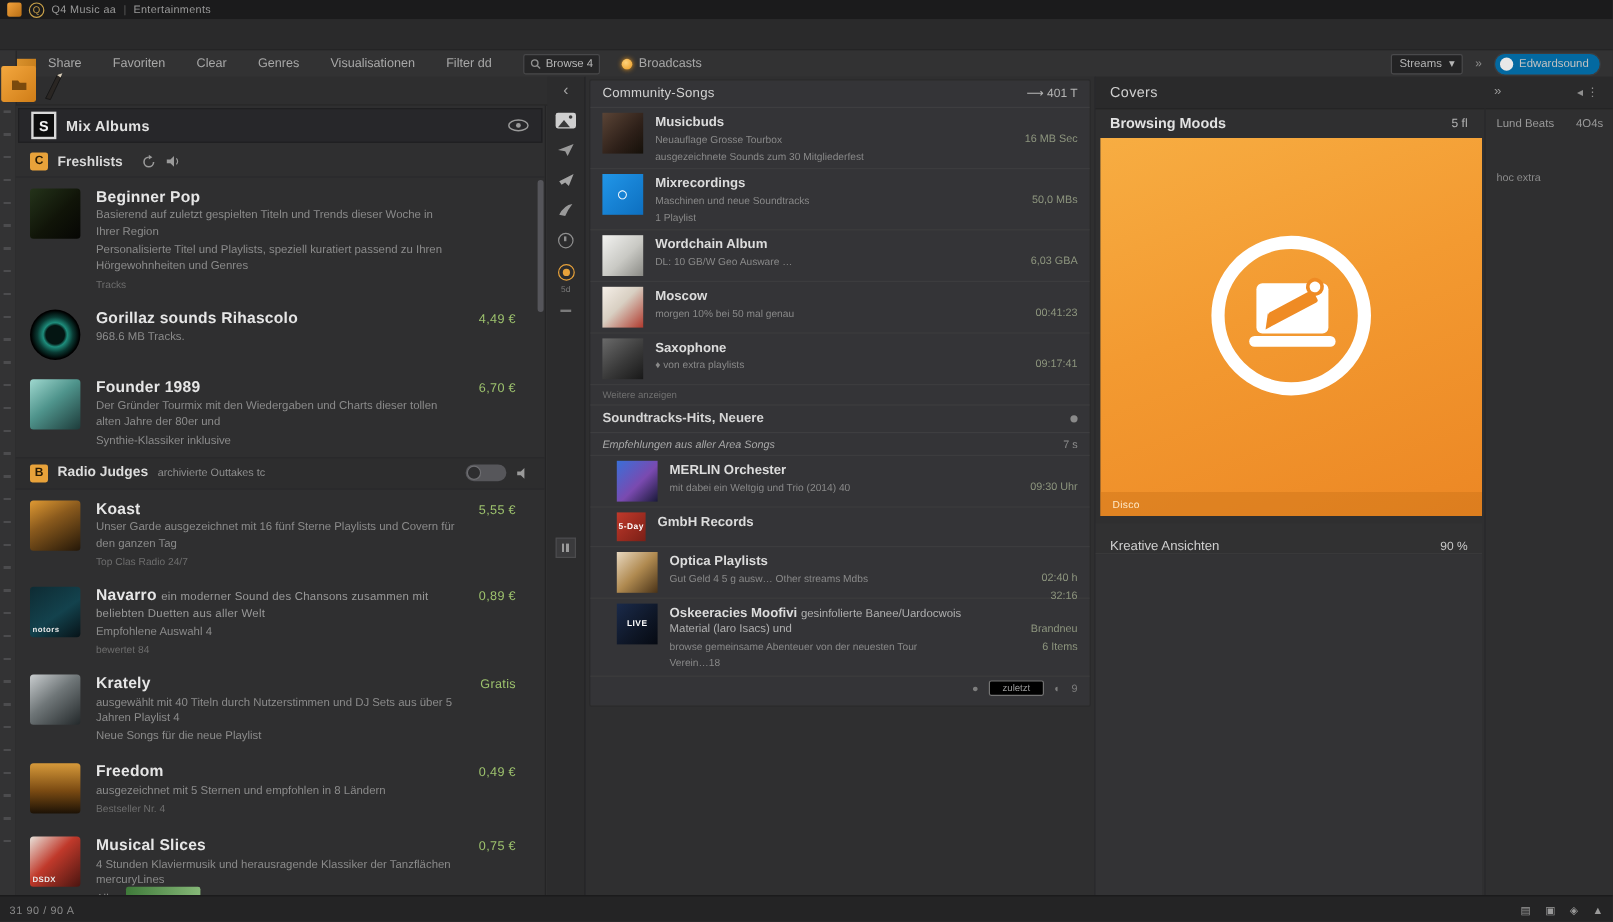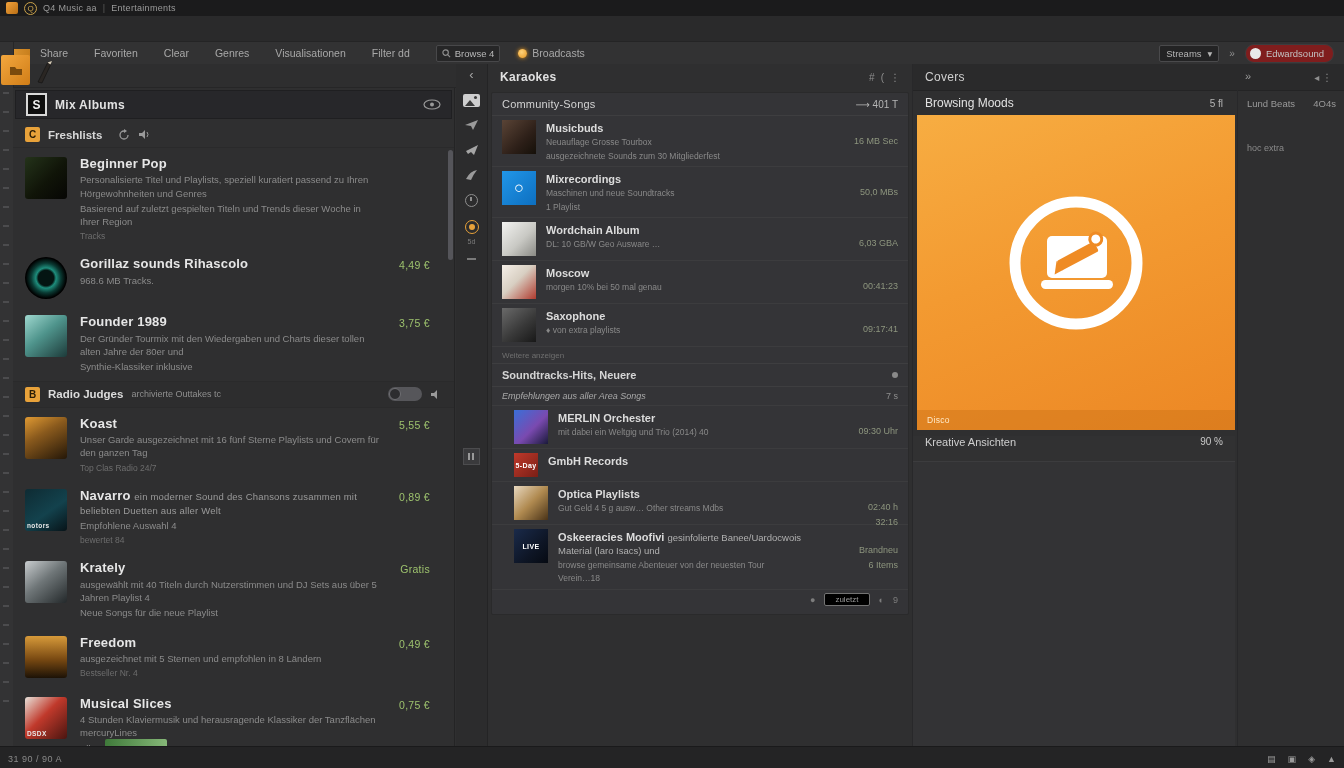--- a/index.html
+++ b/index.html
@@ -22,21 +22,21 @@
   
   #toolbar{left:0;top:42px;width:1344px;height:22px;background:#323233;display:flex;align-items:center;box-sizing:border-box}
   #tb-accent{width:30px;height:8px;background:linear-gradient(90deg,#e8a13a,#c87f1d);margin-right:10px;flex:none}
   .tblink{font-size:10.5px;color:#a8a8a8;margin-right:26px;white-space:nowrap}
   #searchbox{display:flex;align-items:center;background:#262627;border:1px solid #48484a;border-radius:2px;height:15px;padding:0 5px;margin-right:18px}
   #searchbox .sv{font-size:9.5px;color:#b9b9b9;margin-left:4px}
   #bulb{width:9px;height:9px;border-radius:50%;background:radial-gradient(circle at 40% 35%,#ffd27a,#e8971e);box-shadow:0 0 4px #e8971e;margin-right:5px}
   #tb-right{margin-left:auto;display:flex;align-items:center;gap:10px;padding-right:10px}
   #streams-btn{background:#232324;border:1px solid #4a4a4c;border-radius:2px;height:15px;display:flex;align-items:center;gap:6px;padding:0 6px;font-size:9.5px;color:#b5b5b5}
   #tb-right .gly{color:#8f8f8f;font-size:10px}
-  #user-pill{background:#7f1d1d;border:1px solid #3c3c3e;border-radius:9px;height:17px;display:flex;align-items:center;gap:5px;padding:0 9px 0 4px}
+  #user-pill{background:#0369a1;border:1px solid #3c3c3e;border-radius:9px;height:17px;display:flex;align-items:center;gap:5px;padding:0 9px 0 4px}
   #user-pill .av{width:11px;height:11px;border-radius:50%;background:#e8e8e8}
   #user-pill .un{font-size:9.5px;color:#c2c2c2}
 
   
   #tabrow{left:0;top:64px;width:458px;height:24px;background:#2e2e2f;display:flex;align-items:center;gap:22px;padding-left:62px;box-sizing:border-box;border-bottom:1px solid #262627}
   .tab{font-size:10.5px;color:#9f9f9f;white-space:nowrap}
   #orangesq{left:1px;top:55px;width:29px;height:30px;background:linear-gradient(135deg,#f3a73e,#d07d17);border-radius:2px;z-index:5;display:flex;align-items:center;justify-content:center}
   #pen{left:34px;top:58px;z-index:5}
 
   
@@ -133,34 +133,34 @@
   #mc-footer .pill{background:#000000;border:1px solid #737373;border-radius:2px;font-size:8px;color:#9a9a9a;padding:1px 10px}
 
   
   #rightpanel{left:913px;top:64px;width:431px;height:682px;background:#2f2f30;box-sizing:border-box}
   #r-header{height:26px;background:#2a2a2b;display:flex;align-items:center;padding:0 12px;border-bottom:1px solid #242425}
   #r-header .rt{font-size:12px;color:#d0d0d0;letter-spacing:.3px}
   #r-header .gly{color:#8f8f8f;font-size:10px}
   #r-header .spacer{flex:1}
   #r-narrowhead{position:absolute;left:332px;top:6px;color:#9a9a9a;font-size:11px}
   #r-sub{height:24px;display:flex;align-items:center;padding:0 12px;width:322px;box-sizing:border-box}
-  #r-sub .rt{font-size:12px;font-weight:normal;color:#e2e2e2}
+  #r-sub .rt{font-size:12px;font-weight:bold;color:#e2e2e2}
   #r-sub .spacer{flex:1}
   #r-sub .rv{font-size:10px;color:#b5b5b5}
   #r-side{position:absolute;left:324px;top:26px;width:107px;height:656px;border-left:1px solid #28282a;box-sizing:border-box;padding:8px 8px 0 9px}
   .rs-row{display:flex;align-items:flex-start;margin-bottom:4px}
   .rs-row .k{font-size:9.5px;color:#9a9a9a}
   .rs-row .spacer{flex:1}
   .rs-row .v{font-size:9.5px;color:#9a9a9a}
   .rs-note{font-size:9px;color:#8a8a8a;margin-top:34px}
   #art{position:absolute;left:4px;top:51px;width:318px;height:315px;background:linear-gradient(160deg,#f7ad42 0%,#f39a31 45%,#ec8724 100%)}
   #art .artbar{position:absolute;left:0;bottom:0;width:100%;height:20px;background:rgba(205,115,25,.45);display:flex;align-items:center;padding-left:10px;box-sizing:border-box}
   #art .artlabel{font-size:8.5px;color:#ffe9c8;letter-spacing:.3px}
   #art .ring{position:absolute;left:50%;top:47%;transform:translate(-50%,-50%)}
-  #r-below{position:absolute;left:0;top:372px;width:322px;height:26px;display:flex;align-items:flex-start;padding:0 12px;box-sizing:border-box;border-bottom:1px solid #3c3c3e;background:#313132}
+  #r-below{position:absolute;left:0;top:372px;width:322px;height:26px;display:flex;align-items:flex-end;padding:0 12px;box-sizing:border-box;border-bottom:1px solid #3c3c3e;background:#313132}
   #r-below .bt{font-size:11px;color:#cfcfcf}
   #r-below .spacer{flex:1}
   #r-below .bv{font-size:10px;color:#c9c9c9}
   #r-rest{position:absolute;left:0;top:398px;width:322px;height:284px;background:#333335}
 
   
   #statusbar{left:0;top:746px;width:1344px;height:22px;background:#242425;border-top:1px solid #1a1a1b;display:flex;align-items:center;padding:12px 8px;box-sizing:border-box}
   #statusbar .sl{font-size:9px;color:#8a8a8a;letter-spacing:.5px}
   #statusbar .spacer{flex:1}
   #statusbar .sico{color:#9a9a9a;font-size:9px;margin-left:12px}
@@ -270,22 +270,22 @@
 
   <div id="list-a">
 
   <div class="litem">
         <div class="thumb" style="background: linear-gradient(135deg, rgb(36, 51, 26) 0%, rgb(16, 20, 8) 55%, rgb(6, 6, 4) 100%);">
           
         </div>
         <div class="lbody">
           <div class="ltitle"><span>Beginner Pop</span>
             <span class="trest"></span></div>
+          <div class="ldesc">Basierend auf zuletzt gespielten Titeln und Trends dieser Woche in Ihrer Region</div>
           <div class="ldesc">Personalisierte Titel und Playlists, speziell kuratiert passend zu Ihren Hörgewohnheiten und Genres</div>
-          <div class="ldesc">Basierend auf zuletzt gespielten Titeln und Trends dieser Woche in Ihrer Region</div>
           <div class="lmeta">Tracks</div>
 
         </div>
 
       </div>
       <div class="litem">
         <div class="thumb" style="background: radial-gradient(circle, rgb(4, 21, 18) 26%, rgb(30, 141, 124) 34%, rgb(10, 58, 51) 50%, rgb(0, 0, 0) 68%);">
           
         </div>
         <div class="lbody">
@@ -300,21 +300,21 @@
         <div class="thumb" style="background: linear-gradient(140deg, rgb(159, 216, 207) 0%, rgb(79, 148, 140) 45%, rgb(29, 59, 58) 100%);">
           
         </div>
         <div class="lbody">
           <div class="ltitle"><span>Founder 1989</span>
             <span class="trest"></span></div>
           <div class="ldesc">Der Gründer Tourmix mit den Wiedergaben und Charts dieser tollen alten Jahre der 80er und</div>
           <div class="ldesc">Synthie-Klassiker inklusive</div>
 
         </div>
-        <span class="lprice">3,75 €</span>
+        <span class="lprice">6,70 €</span>
       </div>
     </div>
 
   <div id="lsection">
     <div class="cbadge">B</div>
     <span class="sl">Radio Judges</span>
     <span class="ss">archivierte Outtakes tc</span>
     <div class="spacer"></div>
     <div class="toggle">
         <div class="knob"></div>
@@ -417,27 +417,20 @@
       <i></i>
     </div>
   <span class="vtiny">5d</span>
   <div class="vdash"></div>
   <div class="vgrid">
       <i></i>
     </div>
 </div>
 
 <div class="abs" id="midpanel">
-  <div id="mid-header">
-    <span class="mt">Karaokes</span>
-    <div class="spacer"></div>
-    <span class="gly">#</span>
-    <span class="gly">(</span>
-    <span class="gly">⋮</span>
-  </div>
 
   <div id="midcard">
     <div id="mc-sub">
       <span class="st">Community-Songs</span>
       <div class="spacer"></div>
       <span class="sv">⟶ 401 T</span>
     </div>
 
     <div id="mlist1">
 

